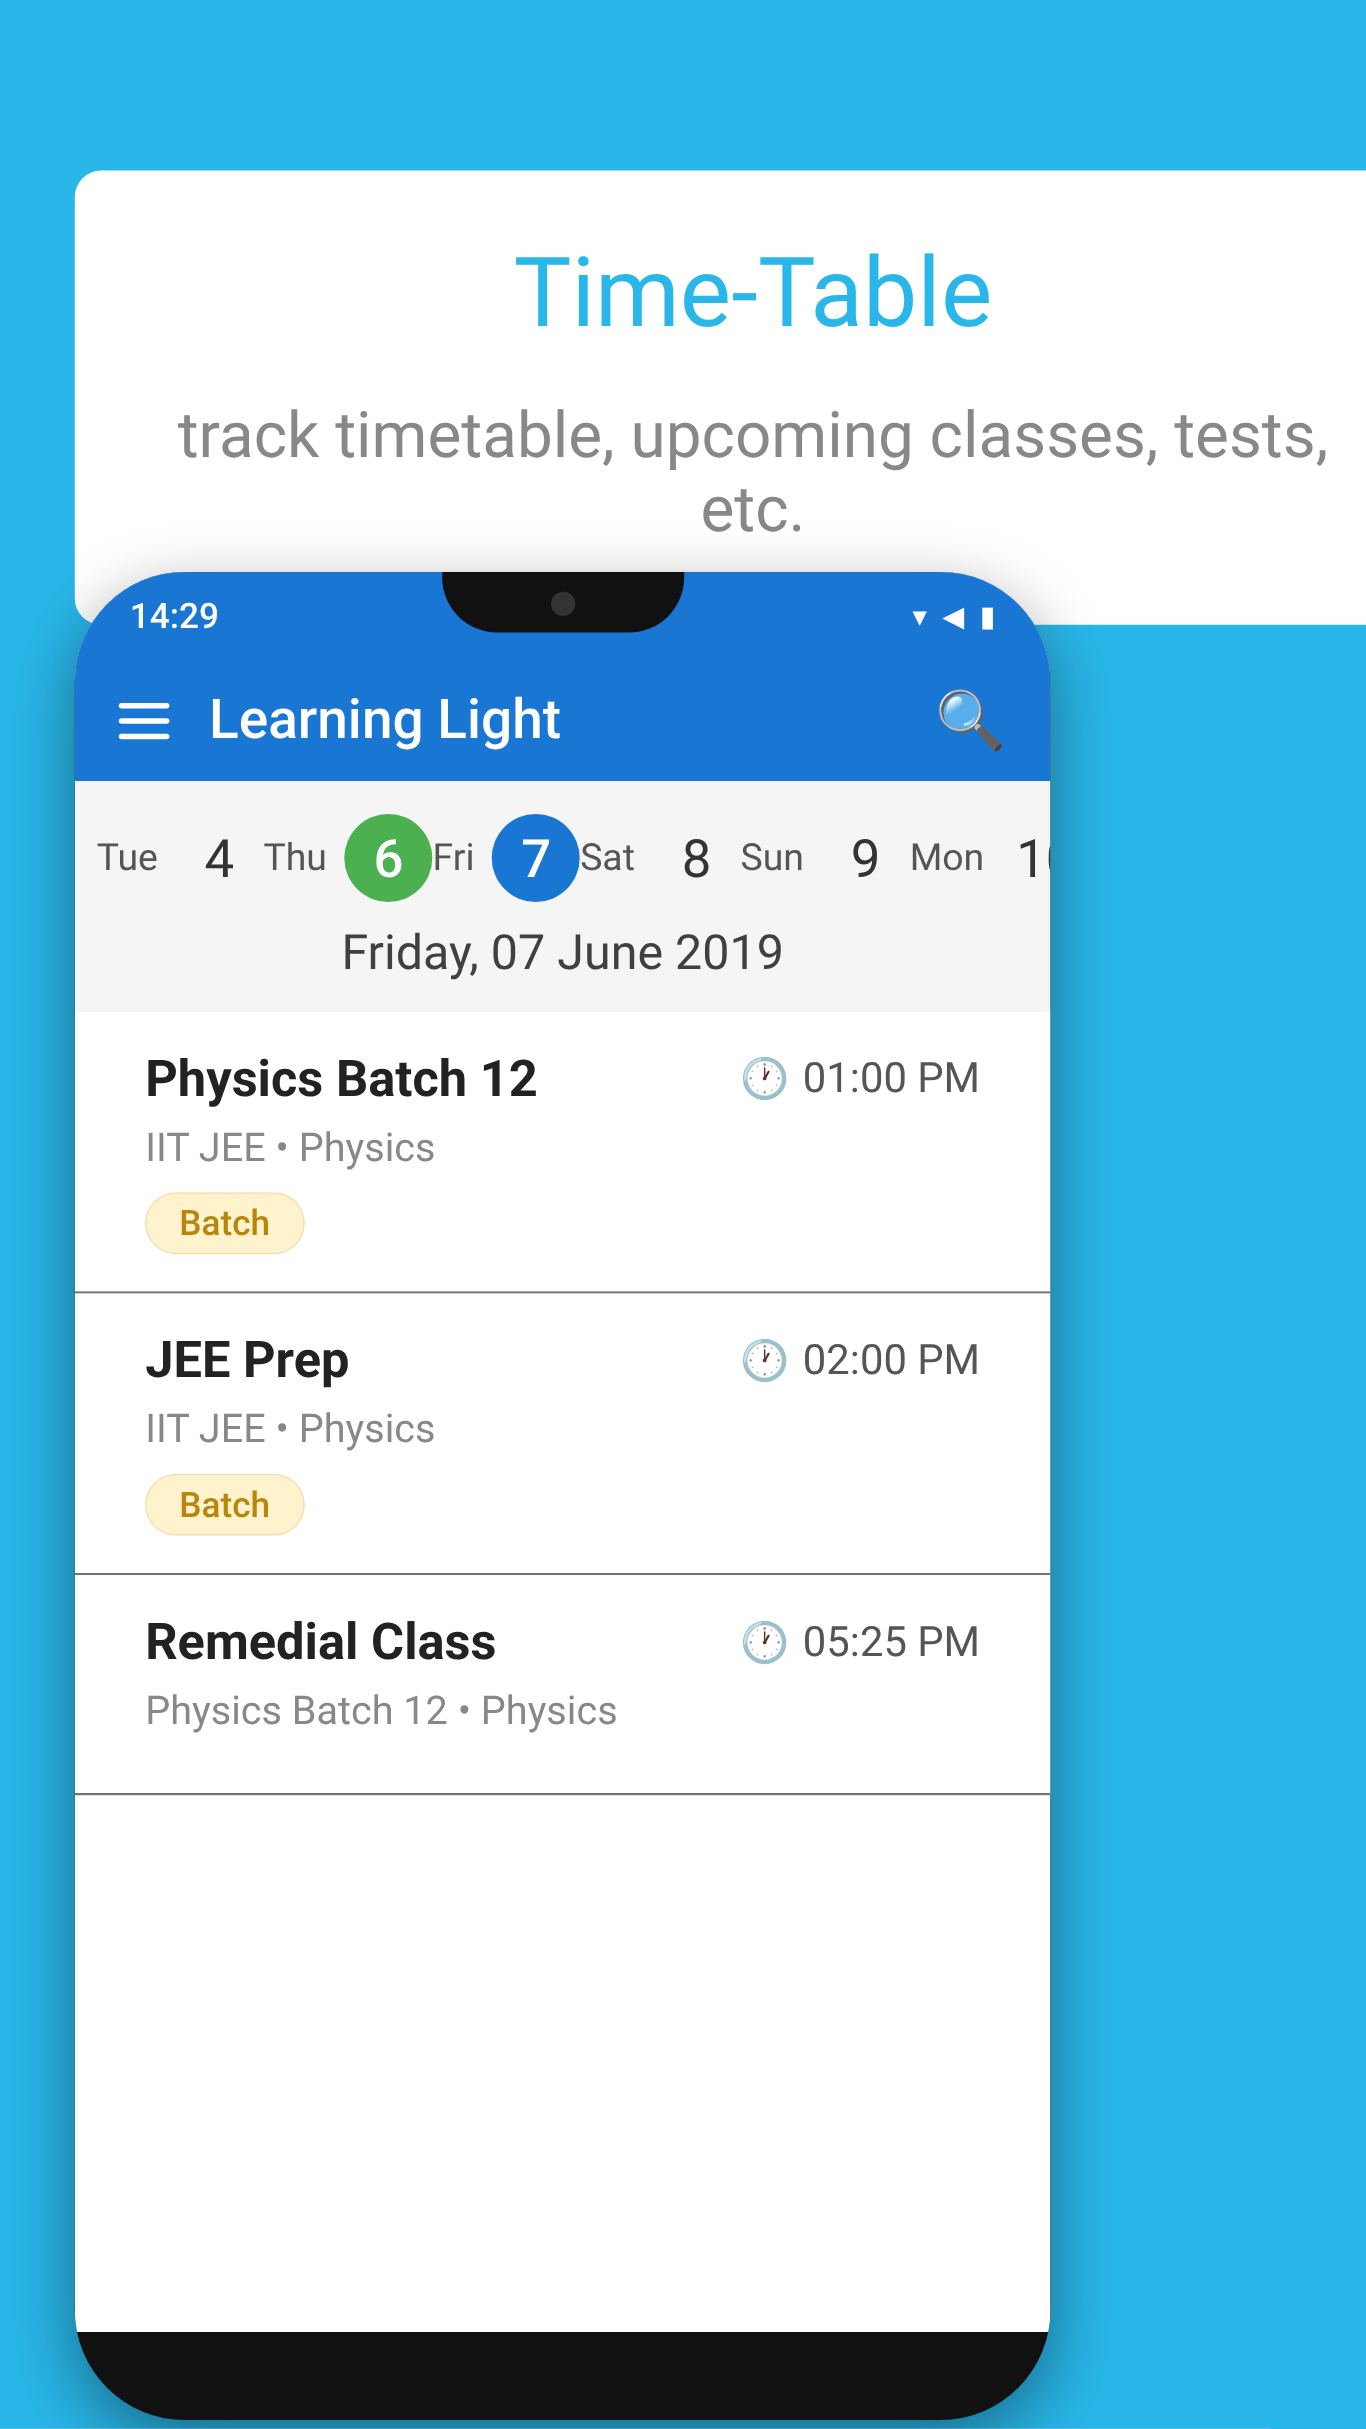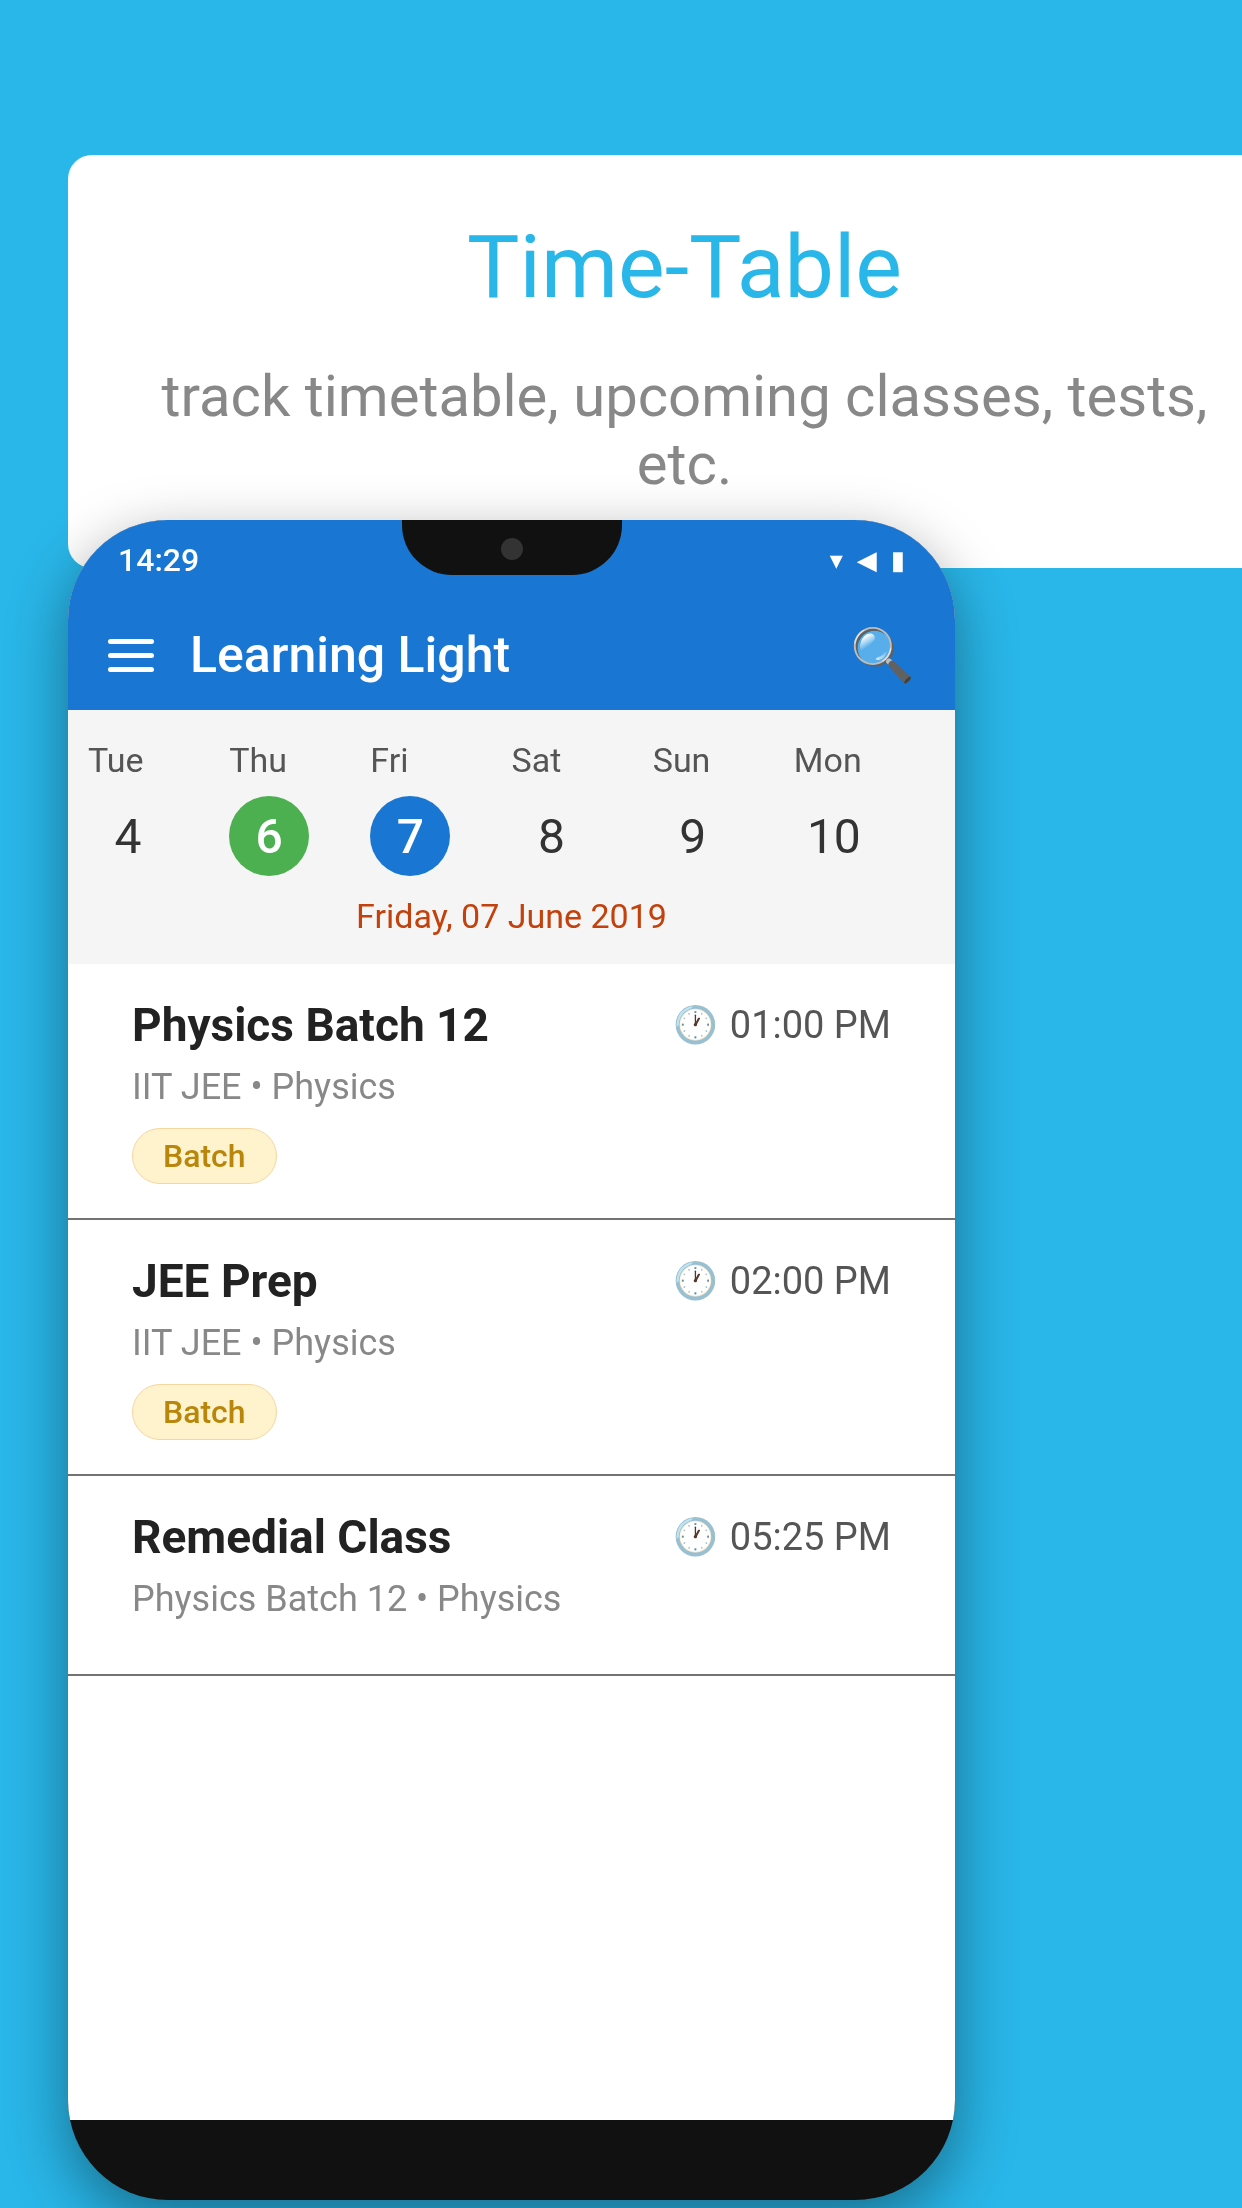--- a/index.html
+++ b/index.html
@@ -167,22 +167,22 @@
     }
 
     .days-row {
       display: flex;
       justify-content: space-around;
       padding: 10px 20px;
     }
 
     .day-cell {
       display: flex;
-      flex-direction: column;
-      align-items: flex-start;
+      flex-direction: row;
+      align-items: center;
       gap: 16px;
       flex: 1;
     }
 
     .day-name {
       font-size: 34px;
       color: #555;
       font-weight: 400;
     }
 
@@ -206,22 +206,22 @@
 
     .day-number.selected {
       background: #1976D2;
       color: white;
       font-weight: 500;
     }
 
     .selected-date-label {
       text-align: center;
       padding: 10px 0 18px 0;
-      font-size: 34px;
-      color: #c2410c;
+      font-size: 44px;
+      color: #404040;
     }
 
     
     .schedule-content {
       background: white;
       flex: 1;
     }
 
     .schedule-item {
       background: white;

